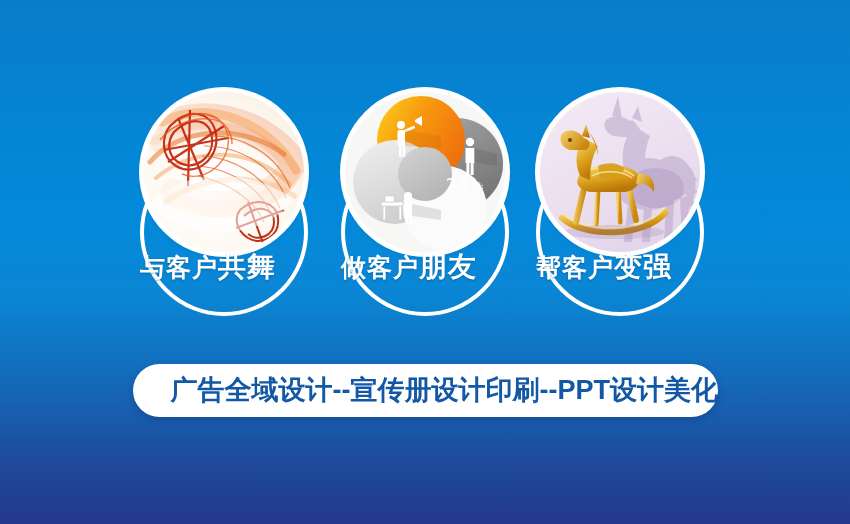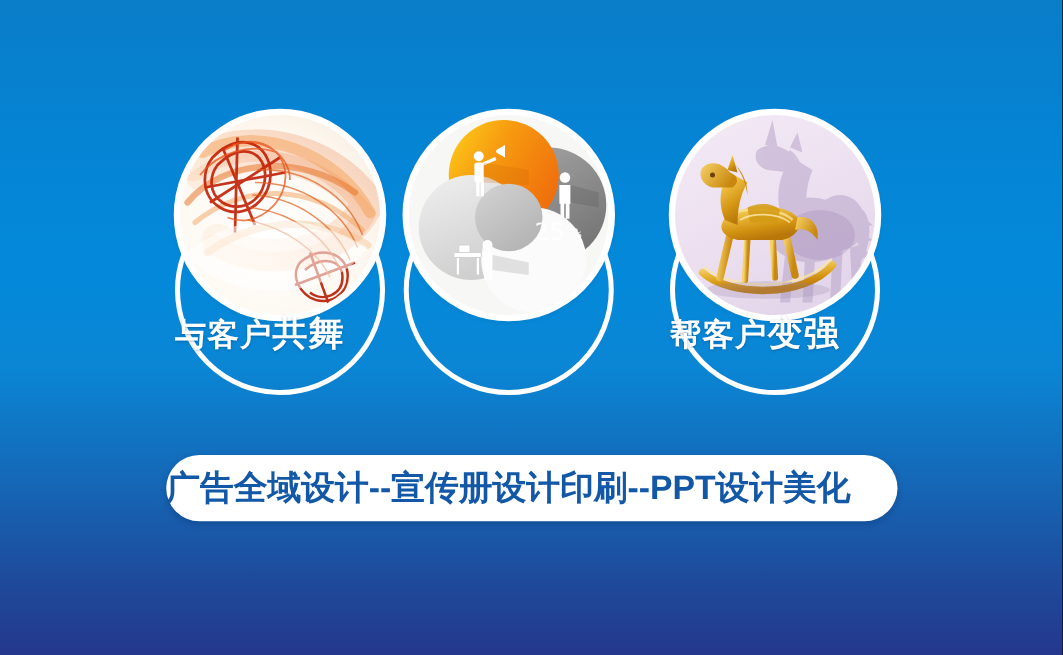--- a/index.html
+++ b/index.html
@@ -79,21 +79,21 @@
     background: #ffffff;
     border-radius: 27px;
     box-shadow: 0 2px 6px rgba(0,25,70,.25);
   }
   #banner-text {
     position: absolute;
     left: 0; top: 0;
     width: 585px;
     height: 45px;
     line-height: 53px;
-    text-align: left;
+    text-align: right;
     color: #1358a6;
     font-size: 27px;
     font-weight: bold;
     letter-spacing: 0px;
     white-space: nowrap;
   }
 </style>
 </head>
 <body>
 
@@ -160,21 +160,21 @@
           <path d="M54 84 C 84 90, 110 108, 120 130"></path>
         </g>
 
         <path d="M4 112 C 40 78, 96 74, 150 106 C 120 150, 40 152, 4 112 Z" fill="#ffffff" opacity=".55"></path>
       </svg>
     </div>
 
     <div class="label"><span>与客户</span><span class="big">共舞</span></div>
   </div>
 
-  <div class="unit" style="left:323px; top:92px;">
+  <div class="unit" style="left:341px; top:92px;">
     <div class="ring"></div>
 
     <div class="photo">
       <svg viewBox="0 0 160 160" xmlns="http://www.w3.org/2000/svg" aria-hidden="true">
         <defs>
           <linearGradient id="g2or" x1="0" y1="0" x2="1" y2="0.6">
             <stop offset="0%" stop-color="#fdd21a"></stop>
             <stop offset="45%" stop-color="#f79a10"></stop>
             <stop offset="100%" stop-color="#ef6f0c"></stop>
           </linearGradient>
@@ -240,20 +240,21 @@
           <rect x="59.5" y="109" width="7.5" height="14" rx="2"></rect>
           <rect x="60.6" y="122" width="2.6" height="10"></rect>
           <rect x="64" y="122" width="2.6" height="10"></rect>
         </g>
         <g fill="#b0b0b0" opacity=".35">
           <path d="M67 112 L 96 118 L 96 128 L 67 124 Z"></path>
         </g>
       </svg>
     </div>
 
+    <div class="label"><span>做客户</span><span class="big">朋友</span></div>
   </div>
 
   <div class="unit" style="left:536px; top:92px;">
     <div class="ring"></div>
 
     <div class="photo">
       <svg viewBox="0 0 160 160" xmlns="http://www.w3.org/2000/svg" aria-hidden="true">
         <defs>
           <linearGradient id="g3bg" x1="0" y1="0" x2="0.5" y2="1">
             <stop offset="0%" stop-color="#f4ebf6"></stop>

